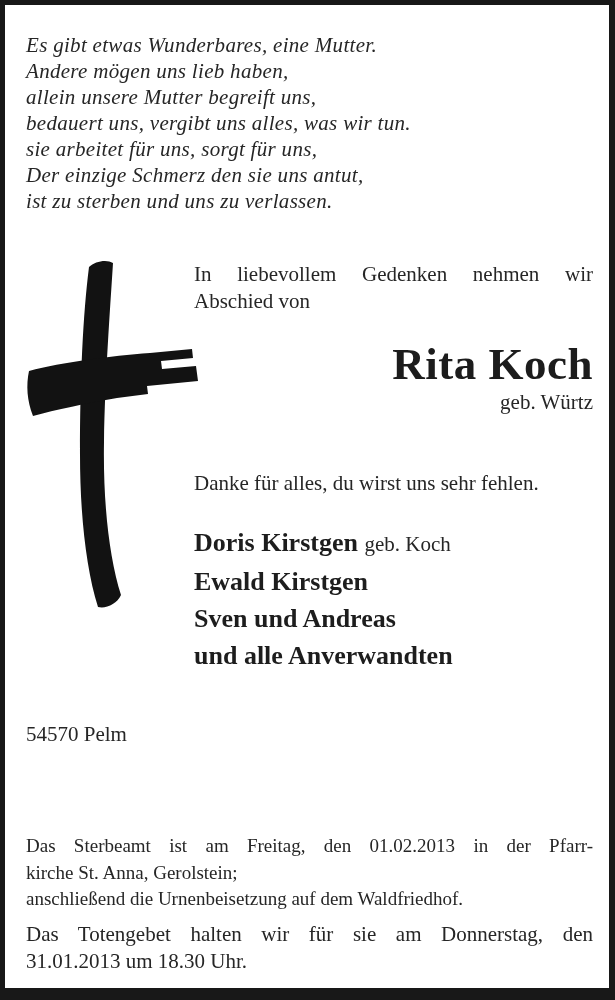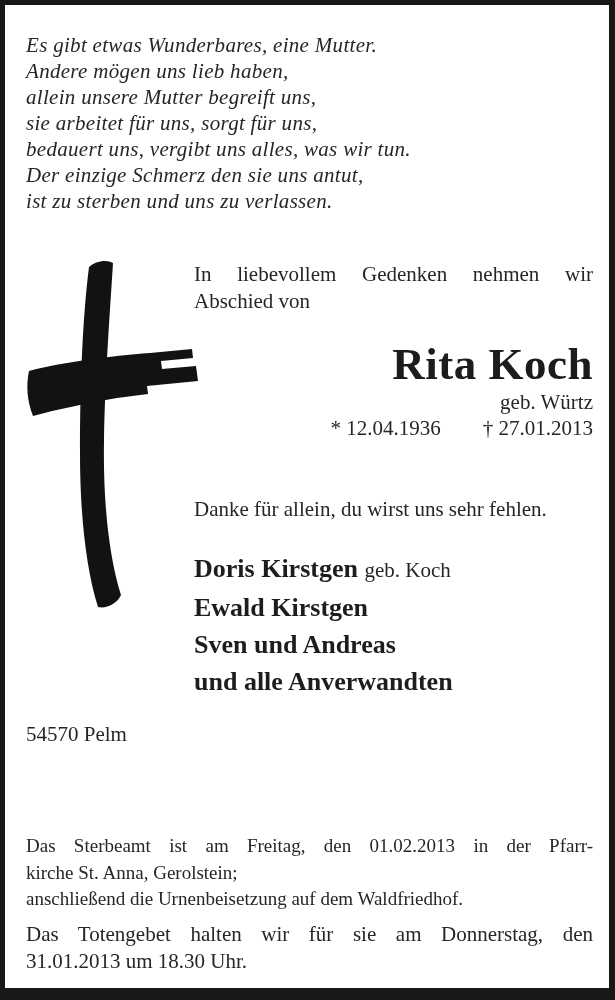--- a/index.html
+++ b/index.html
@@ -66,22 +66,22 @@
 </style>
 </head>
 <body>
 
 <div class="sheet">
 
   <div class="poem">
     <div>Es gibt etwas Wunderbares, eine Mutter.</div>
     <div>Andere mögen uns lieb haben,</div>
     <div>allein unsere Mutter begreift uns,</div>
+    <div>bedauert uns, vergibt uns alles, was wir tun.</div>
     <div>sie arbeitet für uns, sorgt für uns,</div>
-    <div>bedauert uns, vergibt uns alles, was wir tun.</div>
     <div>Der einzige Schmerz den sie uns antut,</div>
     <div>ist zu sterben und uns zu verlassen.</div>
   </div>
 
   <div class="cross">
     <svg viewBox="0 0 186 352" xmlns="http://www.w3.org/2000/svg" aria-hidden="true">
 
       <path fill="#121212" d="M74,8
         C80,2 92,0 98,4
         C95,52 90,118 89,183
@@ -108,26 +108,23 @@
 
   <div class="center-col">
     <div class="intro">
       <div class="jline">In liebevollem Gedenken nehmen wir</div>
       <div>Abschied von</div>
     </div>
 
     <div class="name-block">
       <div class="deceased-name">Rita Koch</div>
       <div class="maiden">geb. Würtz</div>
-      <div class="dates">
-        <span class="birth">* 12.04.1936</span><span class="death">† 27.01.2013</span>
-      </div>
     </div>
 
-    <div class="thanks">Danke für allein, du wirst uns sehr fehlen.</div>
+    <div class="thanks">Danke für alles, du wirst uns sehr fehlen.</div>
 
     <div class="mourners">
       <div><span>Doris Kirstgen</span> <span class="suffix">geb. Koch</span></div>
       <div>Ewald Kirstgen</div>
       <div>Sven und Andreas</div>
       <div>und alle Anverwandten</div>
     </div>
   </div>
 
   <div class="address">

